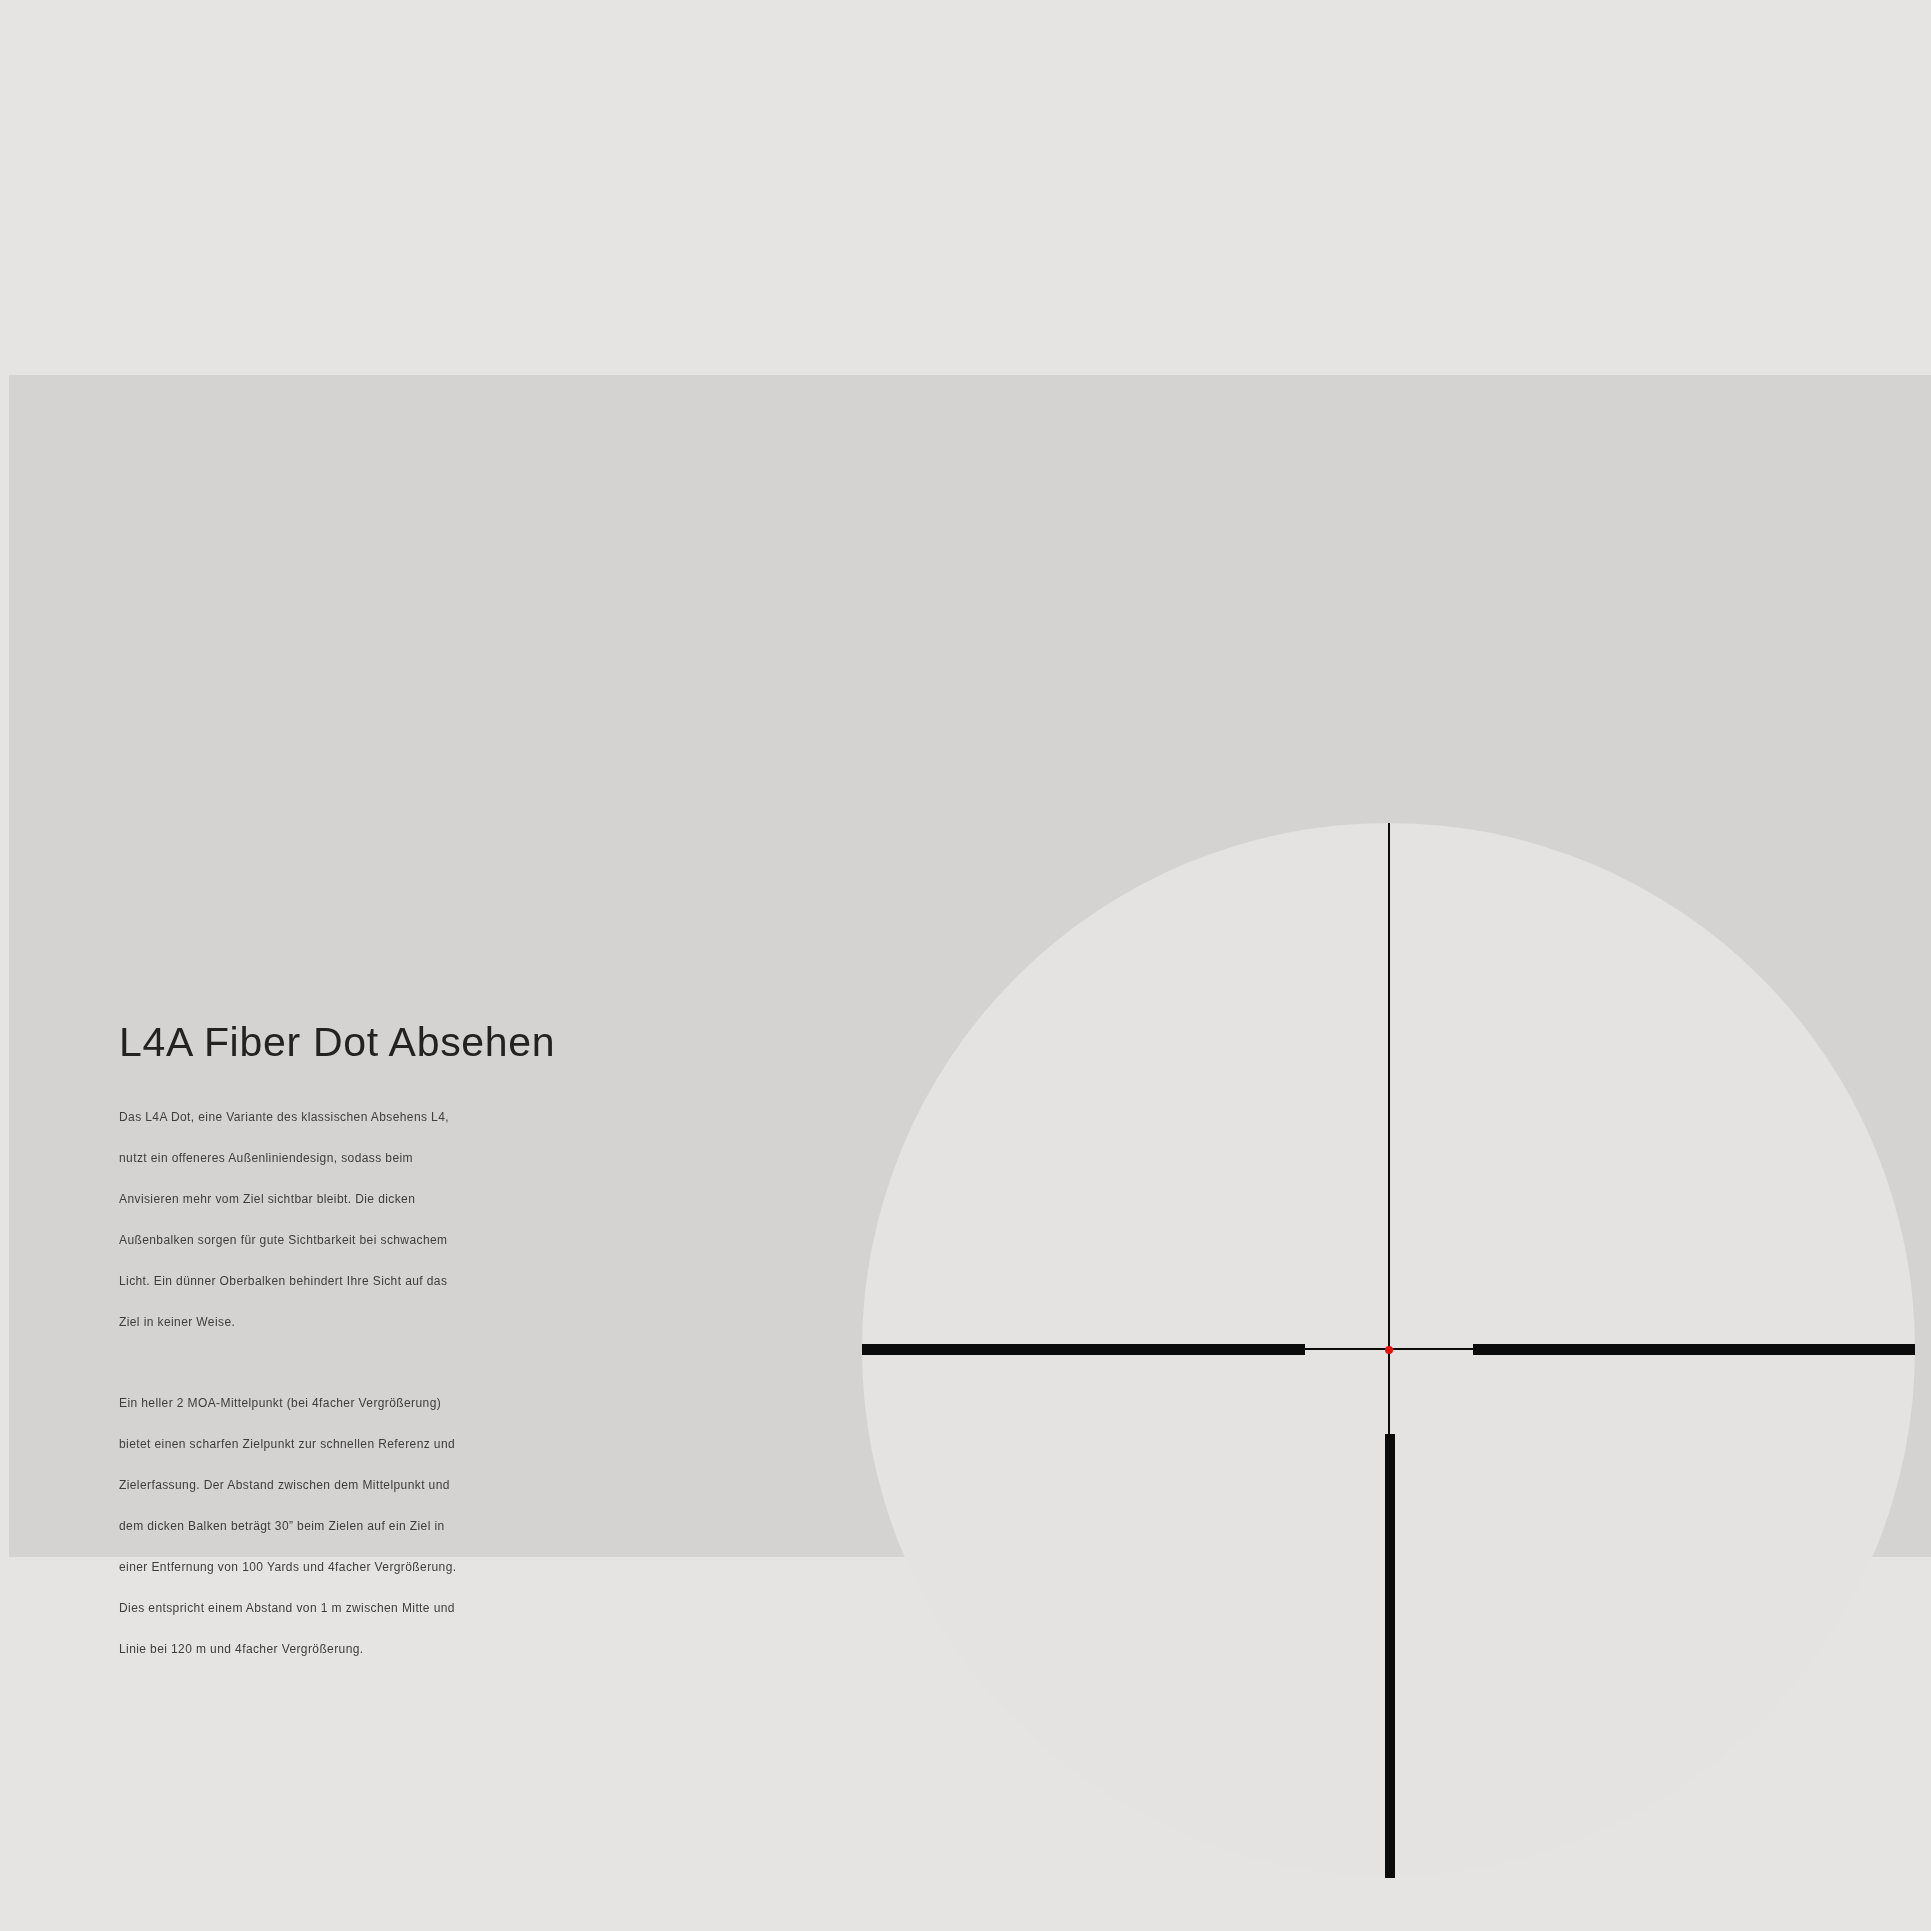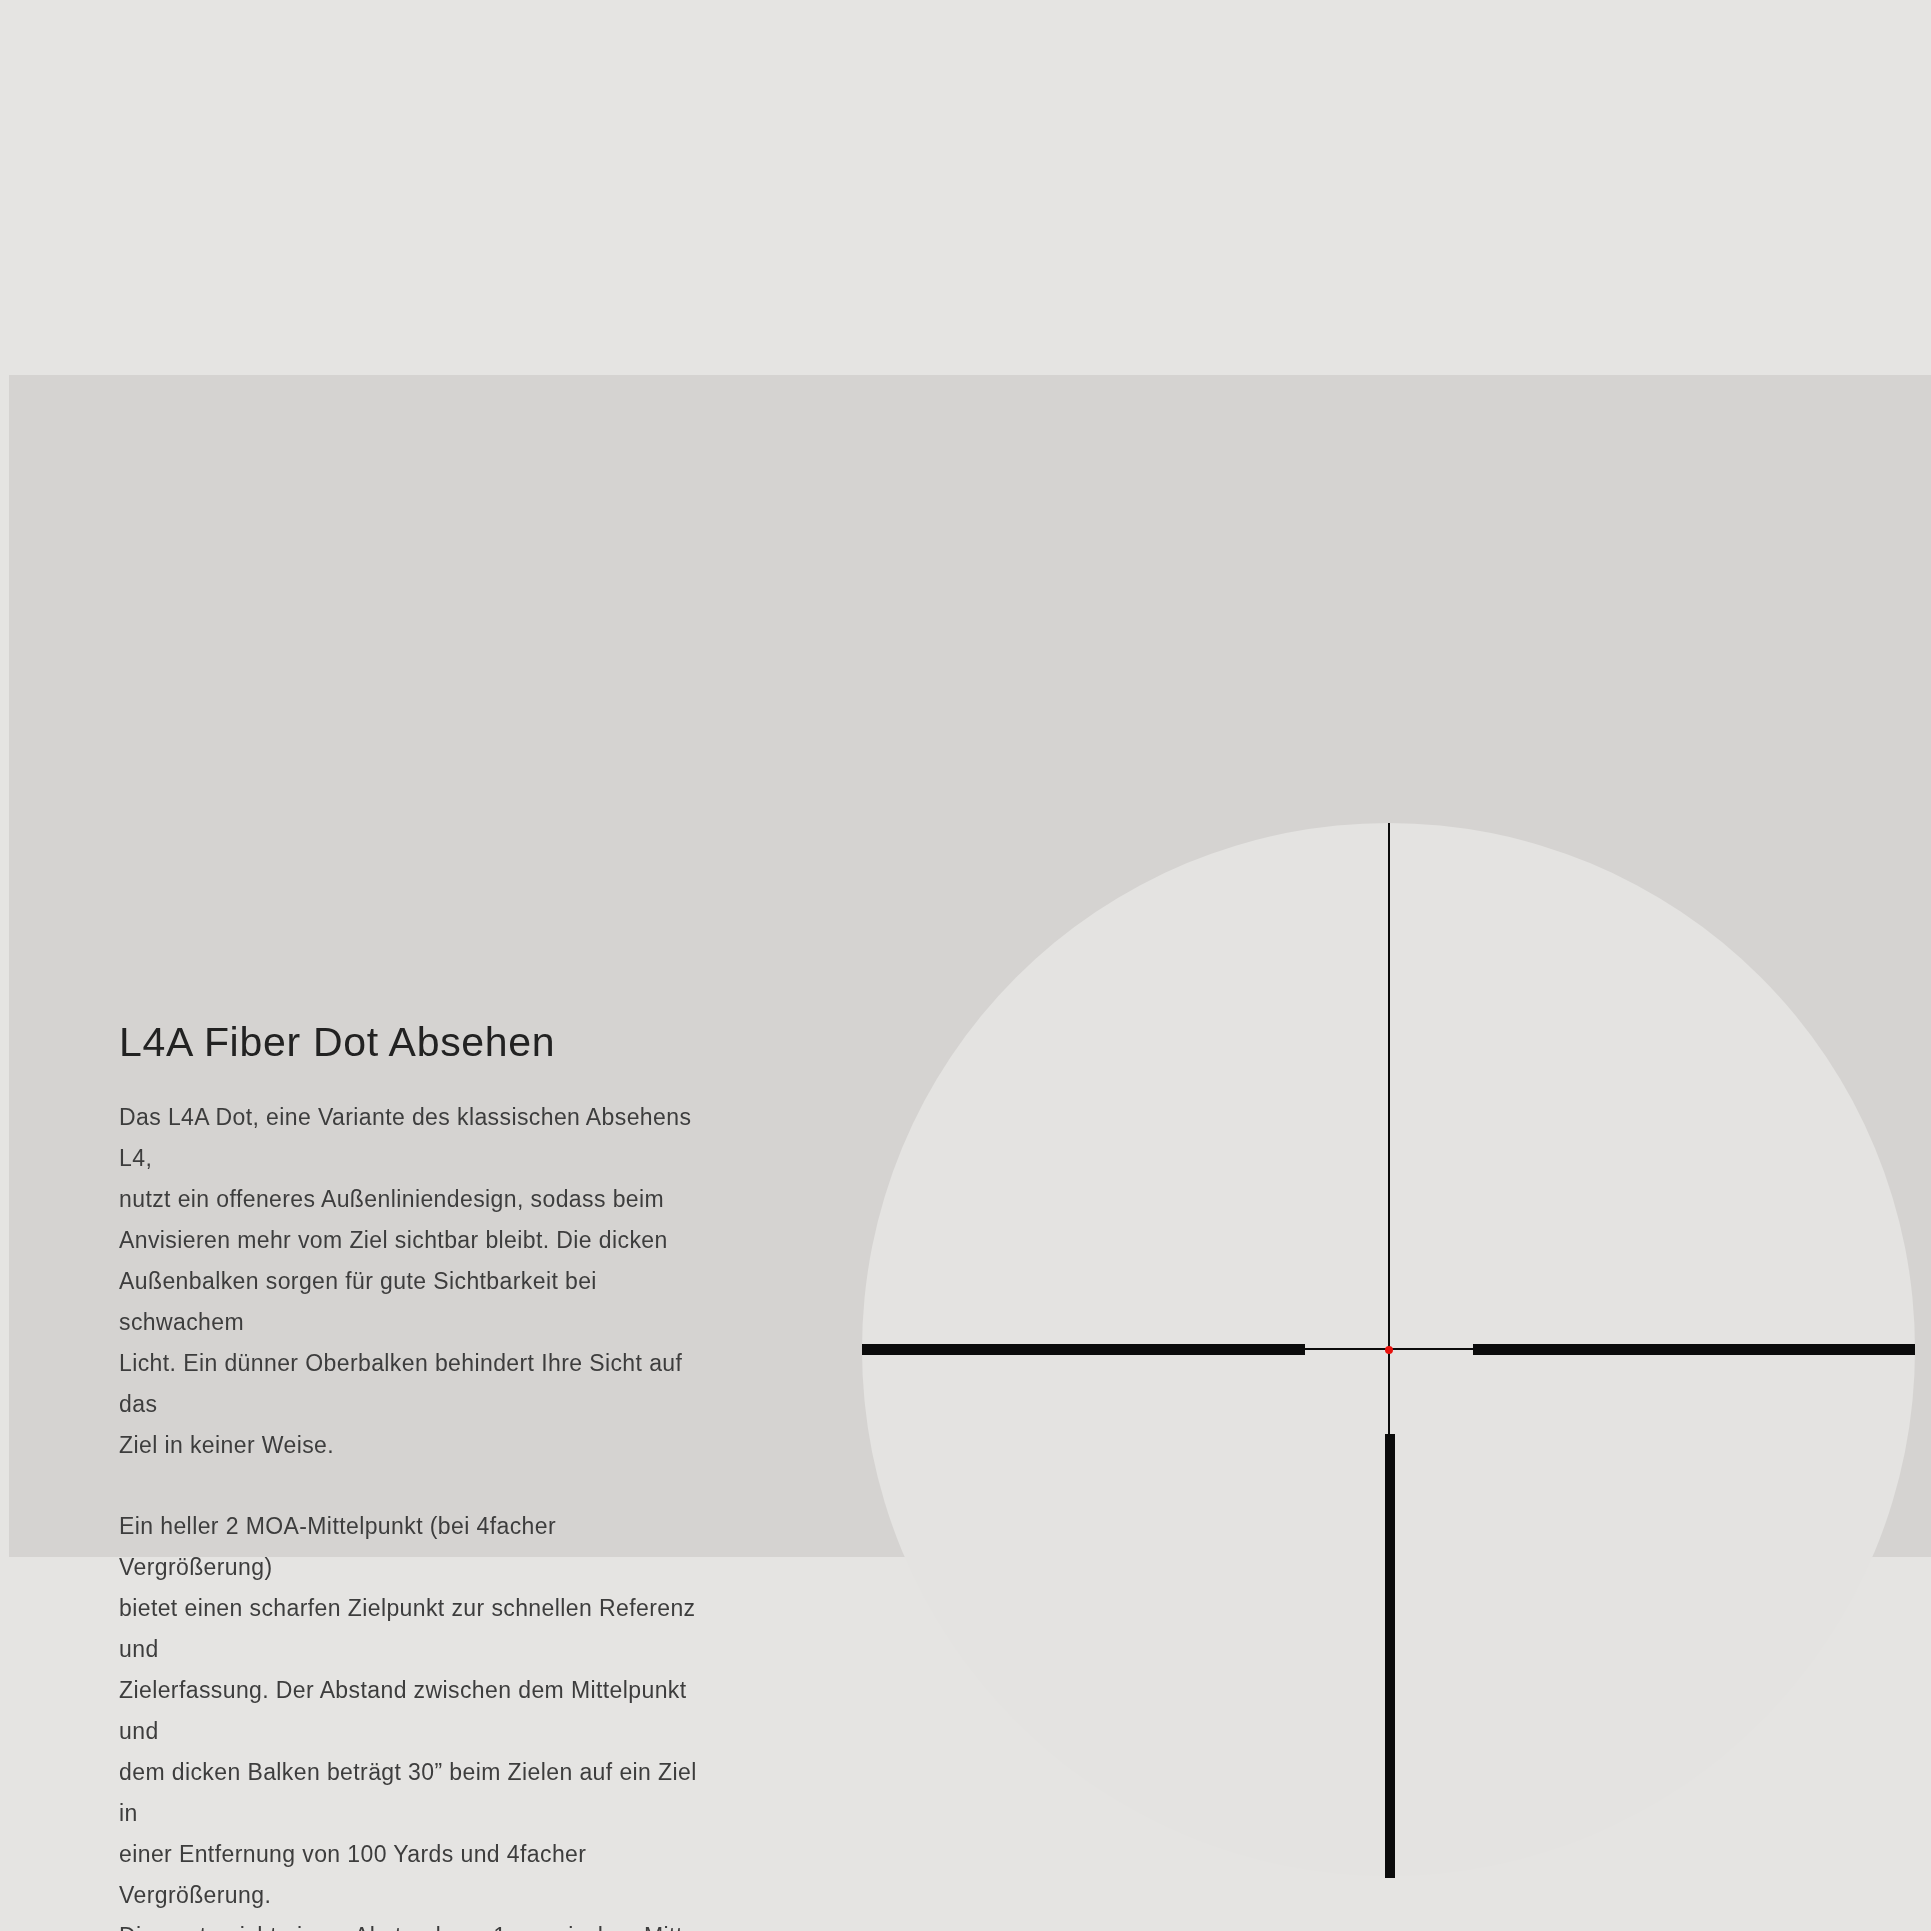--- a/index.html
+++ b/index.html
@@ -40,21 +40,21 @@
   .text-col h1{
     margin:0 0 30px 0;
     font-size:41px;
     line-height:49px;
     font-weight:300;
     letter-spacing:0.7px;
     color:var(--heading-text);
   }
   .text-col p{
     margin:0 0 40px 0;
-    font-size:23px;
+    font-size:12px;
     line-height:41px;
     font-weight:300;
     letter-spacing:0.4px;
     color:var(--body-text);
     white-space:pre-line;
   }
   
   .lens{
     position:absolute;
     left:853px; top:448px;

